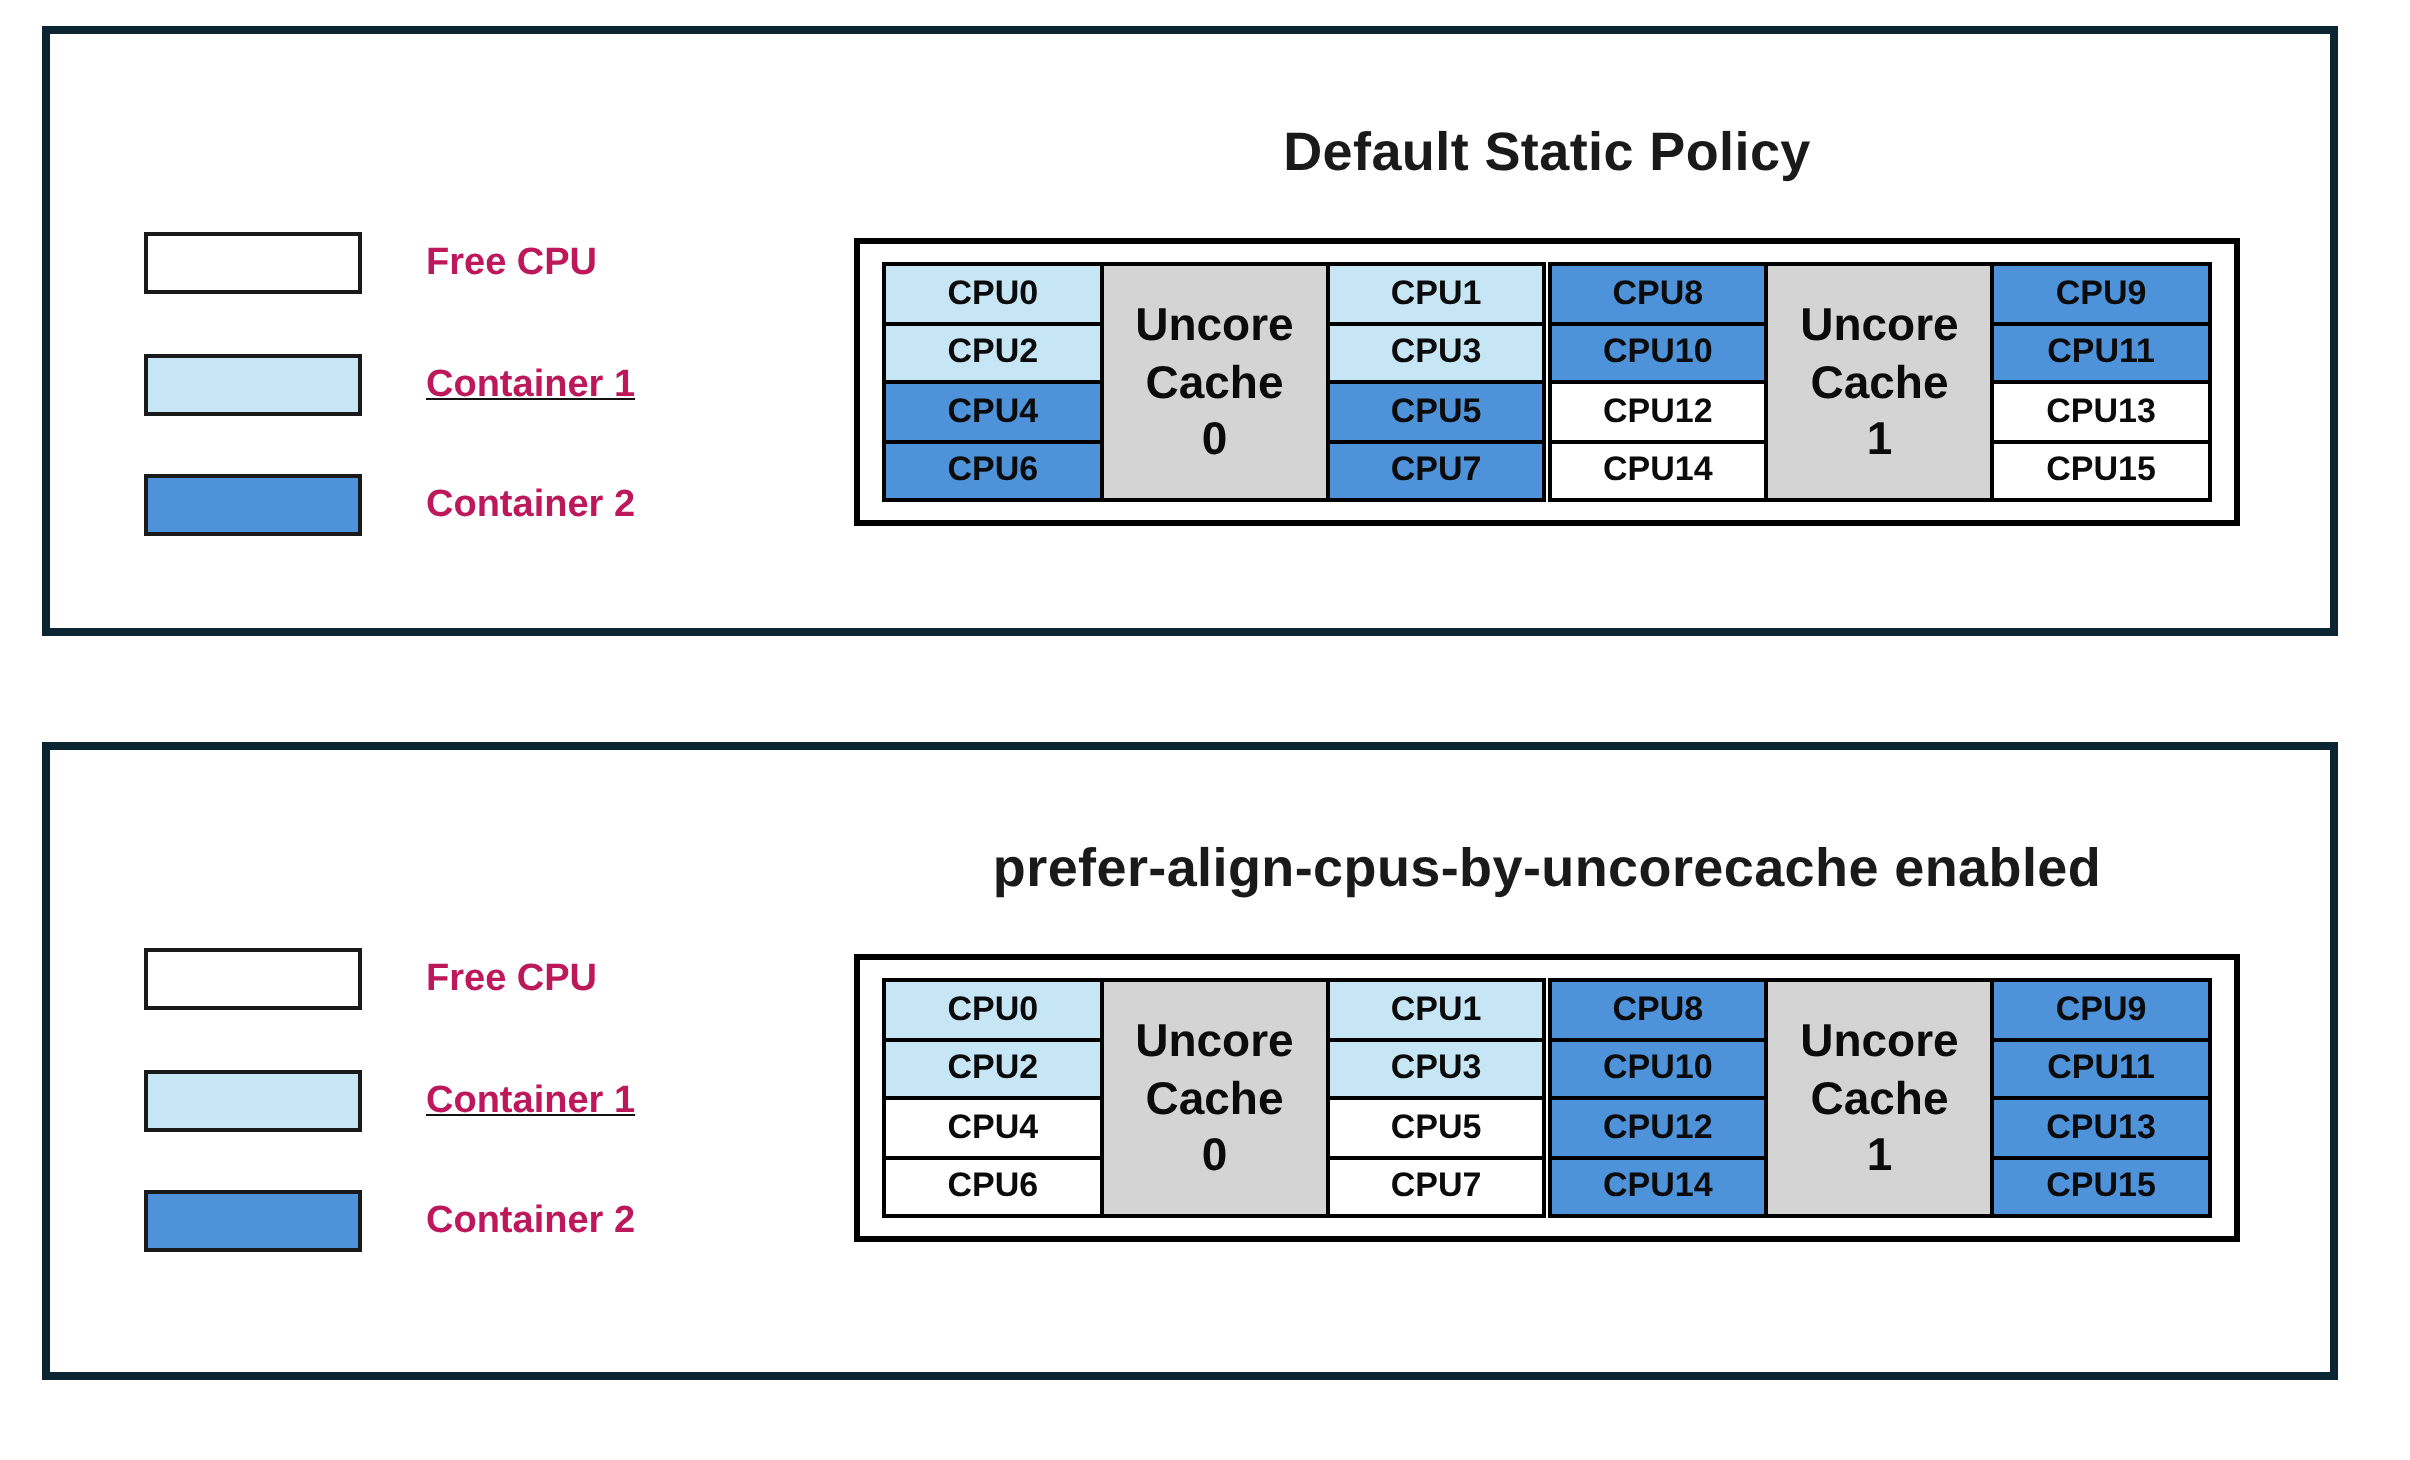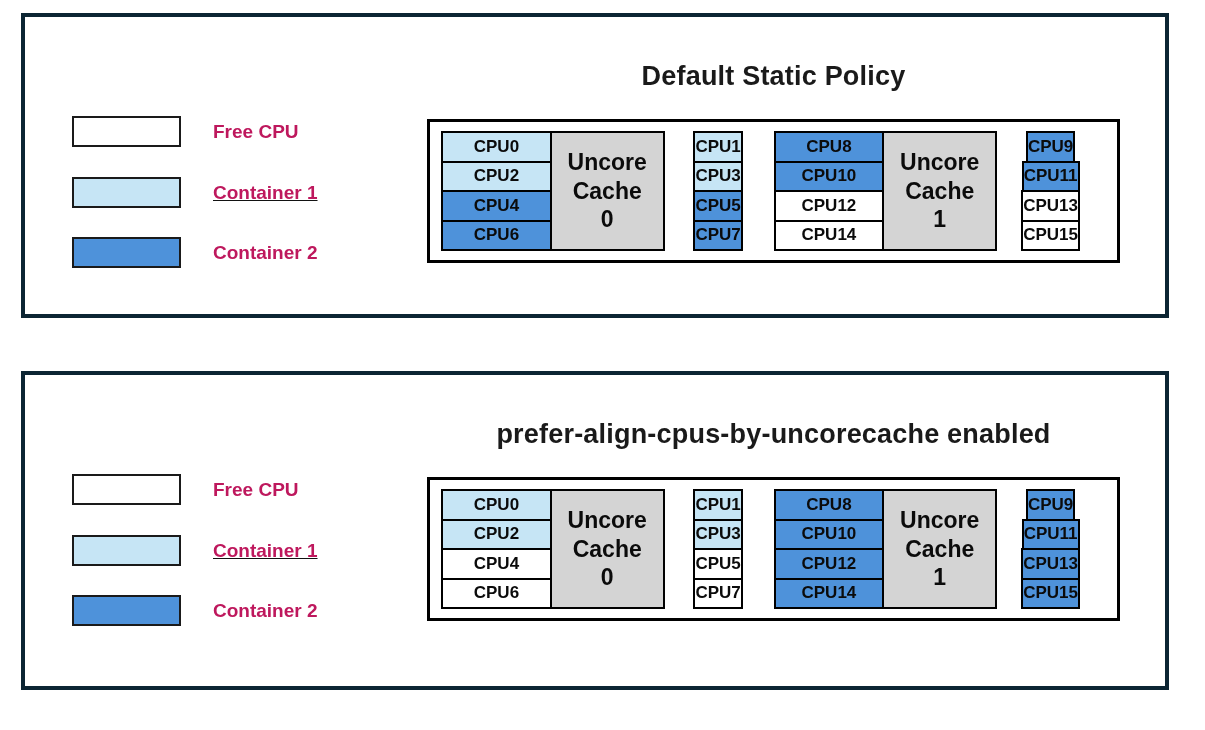--- a/index.html
+++ b/index.html
@@ -96,21 +96,21 @@
     border: 2px solid #000000;
     display: flex;
     flex-direction: column;
     align-items: center;
     justify-content: center;
     font-size: 23px;
     font-weight: bold;
     line-height: 1.25;
     color: #0b0b0b;
   }
-  .cpu-col.right { margin-left: -2px; align-items: center; }
+  .cpu-col.right { margin-left: -2px; }
 </style>
 </head>
 <body>
 
 <div class="canvas">
 
   <div class="panel p0" style="border-color: rgb(12, 37, 51);">
     <div class="panel-title">Default Static Policy</div>
 
     <div class="legend">

